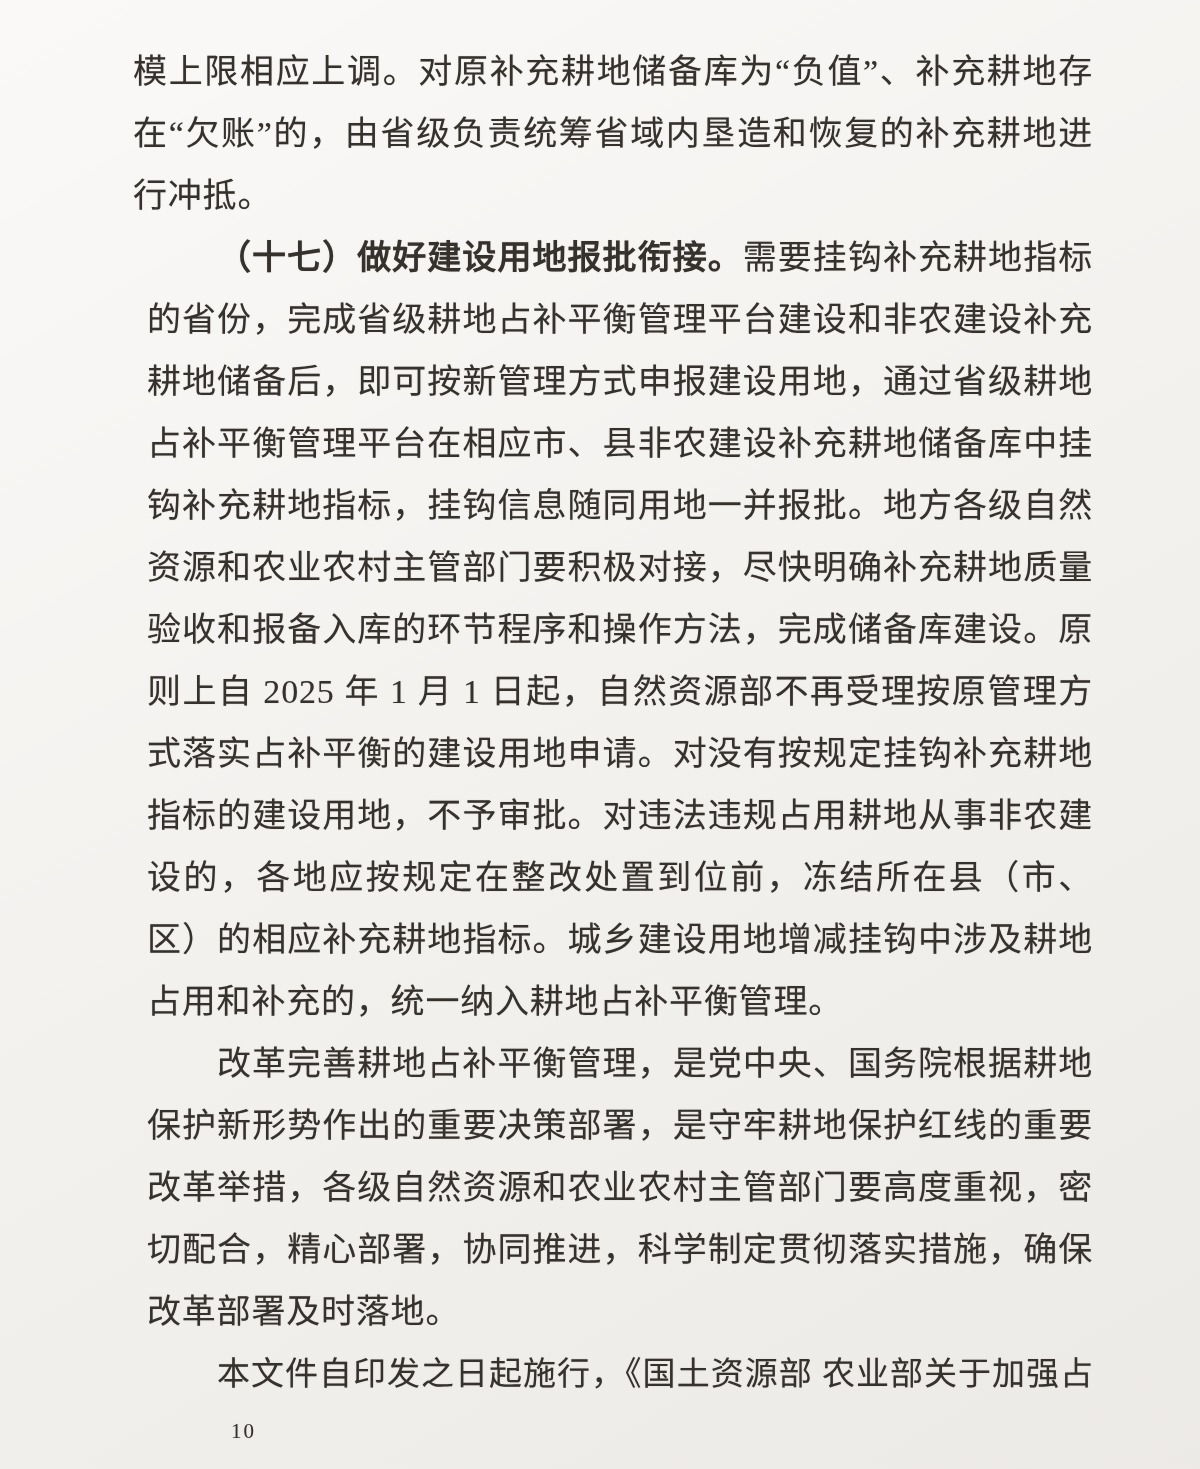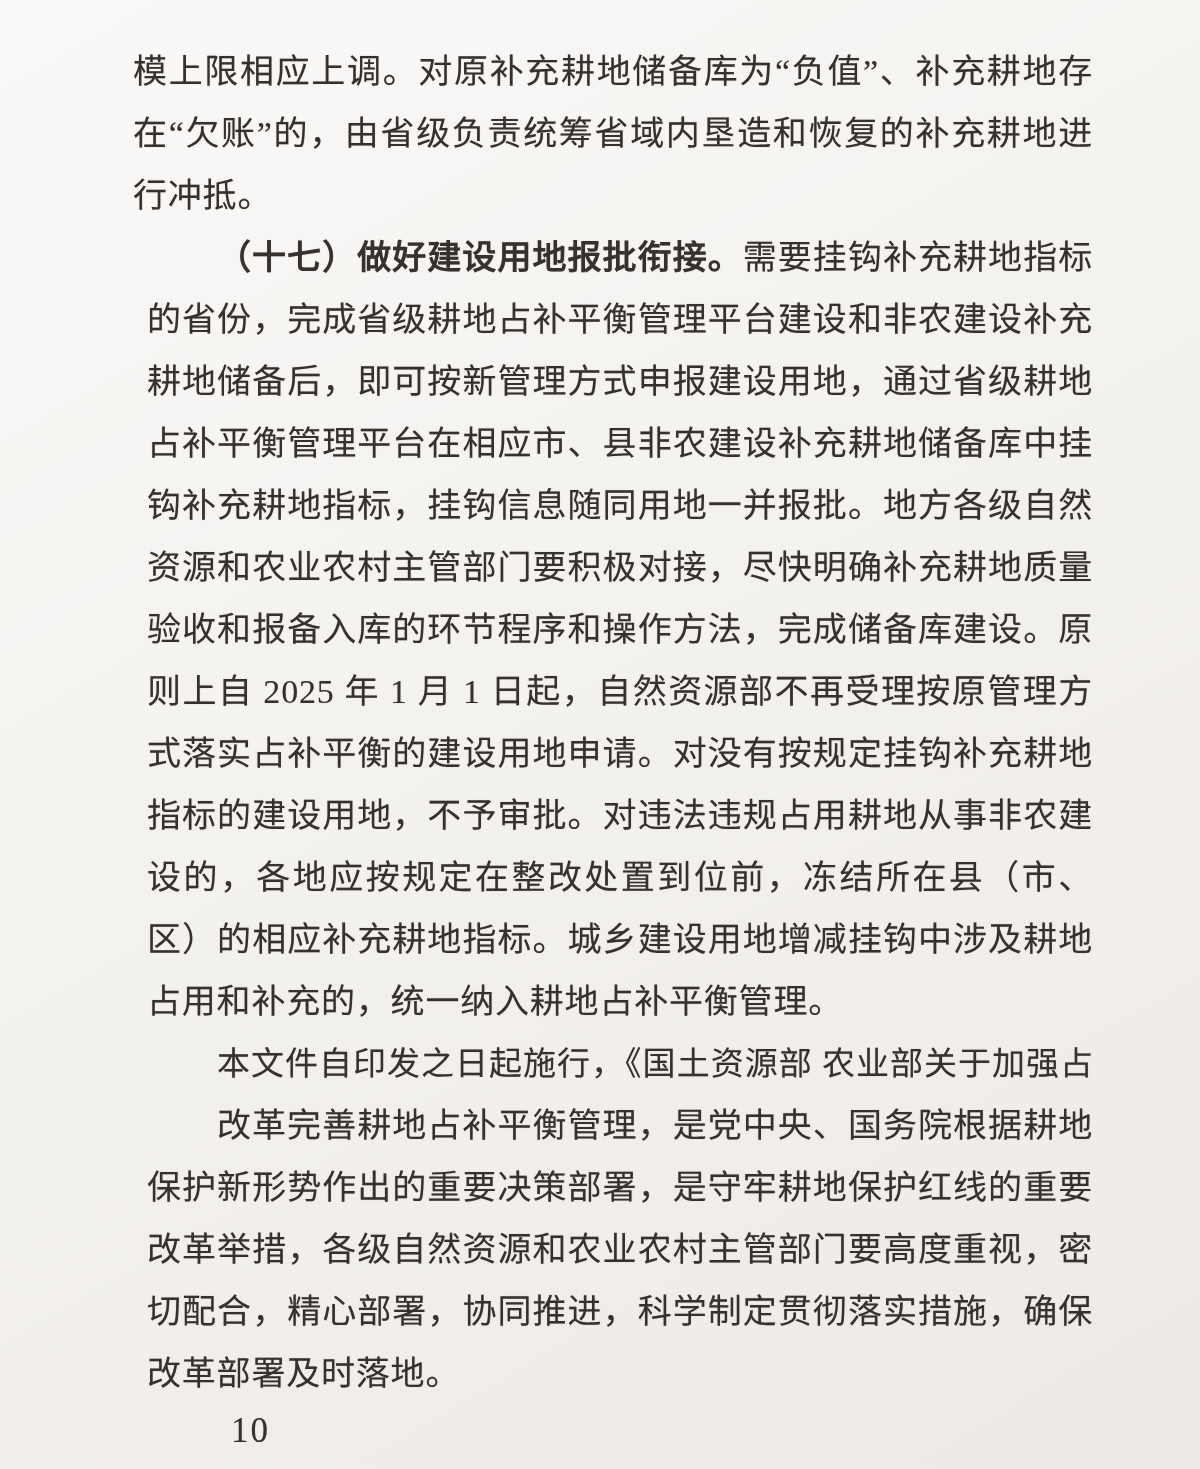--- a/index.html
+++ b/index.html
@@ -46,31 +46,31 @@
     letter-spacing: 0;
     text-align-last: justify;
   }
   .run-bold {
     font-weight: bold;
   }
   .page-number {
     position: absolute;
     left: 231px;
     top: 1414px;
-    font-size: 35px;
+    font-size: 21px;
     line-height: 34px;
     letter-spacing: 2px;
     color: var(--text-color, #35312d);
     text-shadow: 0 0 1px rgba(70, 64, 58, 0.3);
   }
 </style>
 </head>
 <body style="--page-bg: #f4f2ef; --text-color: #35312d;">
 
 <div class="page">
   <div class="body-text">
       <p class="para"><span class="run-normal">模上限相应上调。对原补充耕地储备库为“负值”、补充耕地存在“欠账”的，由省级负责统筹省域内垦造和恢复的补充耕地进行冲抵。</span></p>
       <p class="para indent"><span class="run-bold">（十七）做好建设用地报批衔接。</span><span class="run-normal">需要挂钩补充耕地指标的省份，完成省级耕地占补平衡管理平台建设和非农建设补充耕地储备后，即可按新管理方式申报建设用地，通过省级耕地占补平衡管理平台在相应市、县非农建设补充耕地储备库中挂钩补充耕地指标，挂钩信息随同用地一并报批。地方各级自然资源和农业农村主管部门要积极对接，尽快明确补充耕地质量验收和报备入库的环节程序和操作方法，完成储备库建设。原则上自 2025 年 1 月 1 日起，自然资源部不再受理按原管理方式落实占补平衡的建设用地申请。对没有按规定挂钩补充耕地指标的建设用地，不予审批。对违法违规占用耕地从事非农建设的，各地应按规定在整改处置到位前，冻结所在县（市、区）的相应补充耕地指标。城乡建设用地增减挂钩中涉及耕地占用和补充的，统一纳入耕地占补平衡管理。</span></p>
+      <p class="para indent"><span class="run-normal">改革完善耕地占补平衡管理，是党中央、国务院根据耕地保护新形势作出的重要决策部署，是守牢耕地保护红线的重要改革举措，各级自然资源和农业农村主管部门要高度重视，密切配合，精心部署，协同推进，科学制定贯彻落实措施，确保改革部署及时落地。</span></p>
       <p class="para indent continued"><span class="run-normal">本文件自印发之日起施行，《国土资源部 农业部关于加强占</span></p>
-      <p class="para indent"><span class="run-normal">改革完善耕地占补平衡管理，是党中央、国务院根据耕地保护新形势作出的重要决策部署，是守牢耕地保护红线的重要改革举措，各级自然资源和农业农村主管部门要高度重视，密切配合，精心部署，协同推进，科学制定贯彻落实措施，确保改革部署及时落地。</span></p>
     </div>
   <div class="page-number">10</div>
 </div>
 
 </body></html>

